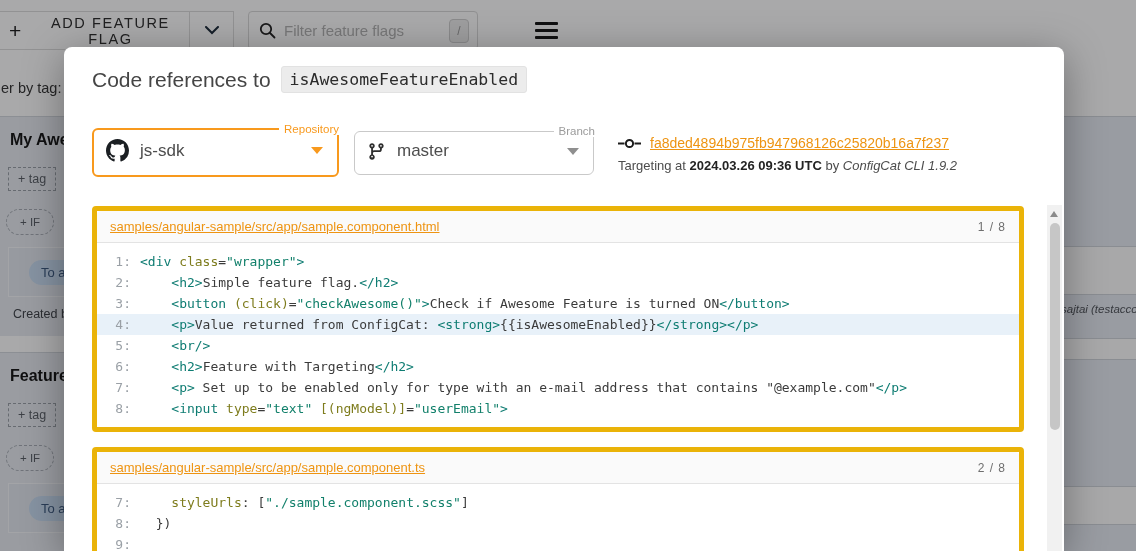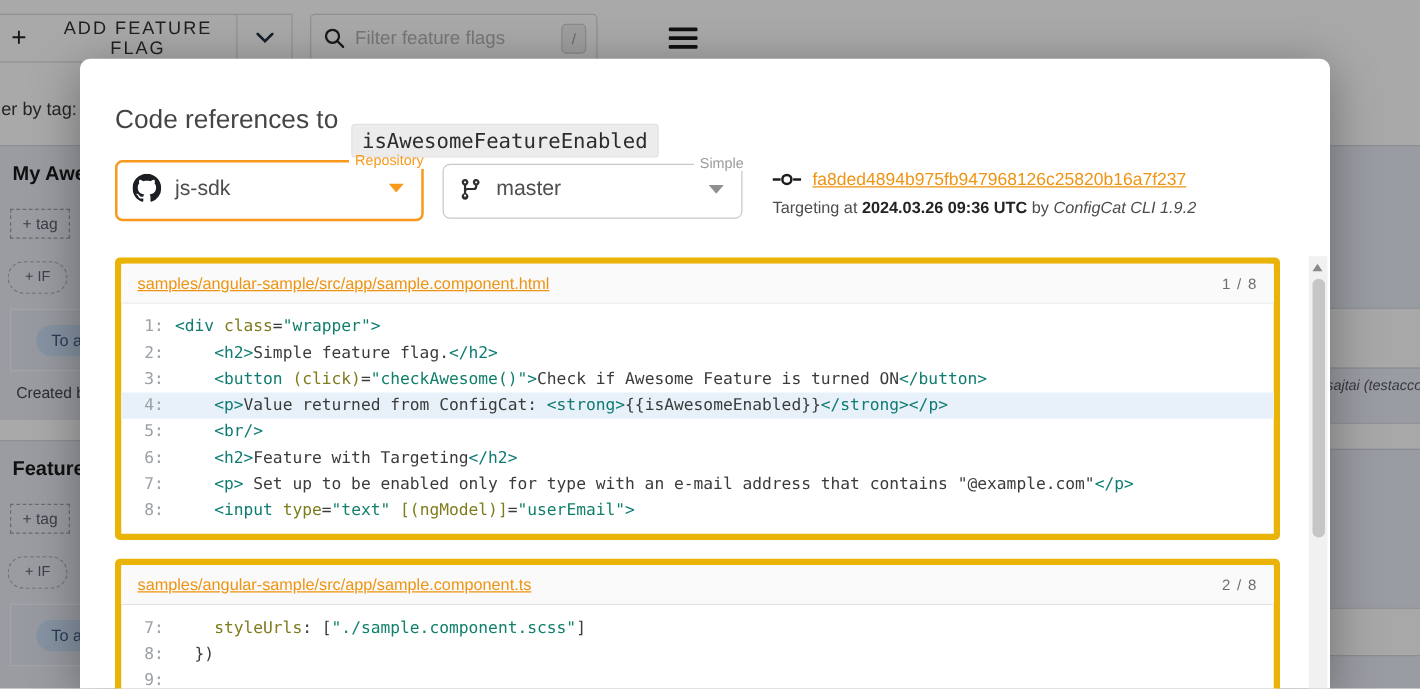--- a/index.html
+++ b/index.html
@@ -47,21 +47,21 @@
   .rs7 { top:524px; height:27px; background:#e6ebf3; }
   .row-owner { position:absolute; left:1061px; top:303px; font-size:11.5px; font-style:italic; color:#50545a; white-space:nowrap; }
 
   .dim { position:absolute; inset:0; background:rgba(10,10,12,0.35); }
 
   
   .modal { position:absolute; left:64px; top:47px; width:1000px; height:504px; background:#fff;
            border-radius:8px 8px 0 0; box-shadow:0 8px 40px rgba(0,0,0,.35); overflow:hidden; }
   .m-title { position:absolute; left:28px; top:19px; font-size:21px; font-weight:400; color:#454545; display:flex; align-items:center; gap:10px; }
   .flag-chip { font-family:"DejaVu Sans Mono", monospace; font-size:16.5px; color:#2c2c2c; background:#ececec;
-               border:1px solid #e2e2e2; border-radius:3px; padding:3px 8px;margin-top:33px; }
+               border:1px solid #e2e2e2; border-radius:3px; padding:3px 8px; }
 
   fieldset.sel { position:absolute; border-radius:6px; background:#fff; }
   fieldset.sel legend { font-size:11.5px; padding:0 5px; margin-left:7px;text-align:right; }
   .fs-repo { left:28px; top:76px; width:247px; height:54px; border:2px solid var(--accent); }
   .fs-repo legend { color:var(--accent); }
   .fs-branch { left:290px; top:78px; width:240px; height:50px; border:1px solid #c9c9c9; }
   .fs-branch legend { color:#9b9b9b; }
   .sel-row { display:flex; align-items:center; gap:11px; padding:4px 14px 0 12px; cursor:pointer; }
   .sel-row .val { flex:1; font-size:17px; color:#4e4e4e; }
   .caret { width:0; height:0; border-left:6px solid transparent; border-right:6px solid transparent; }
@@ -175,21 +175,21 @@
       <div class="sel-row">
         <svg width="23" height="23" viewBox="0 0 16 16" fill="#1b1f23">
             <path d="M8 0C3.58 0 0 3.58 0 8c0 3.54 2.29 6.53 5.47 7.59.4.07.55-.17.55-.38 0-.19-.01-.82-.01-1.49-2.01.37-2.53-.49-2.69-.94-.09-.23-.48-.94-.82-1.13-.28-.15-.68-.52-.01-.53.63-.01 1.08.58 1.23.82.72 1.21 1.87.87 2.33.66.07-.52.28-.87.51-1.07-1.78-.2-3.64-.89-3.64-3.95 0-.87.31-1.59.82-2.15-.08-.2-.36-1.02.08-2.12 0 0 .67-.21 2.2.82.64-.18 1.32-.27 2-.27s1.36.09 2 .27c1.53-1.04 2.2-.82 2.2-.82.44 1.1.16 1.92.08 2.12.51.56.82 1.27.82 2.15 0 3.07-1.87 3.75-3.65 3.95.29.25.54.73.54 1.48 0 1.07-.01 1.93-.01 2.2 0 .21.15.46.55.38A8.012 8.012 0 0 0 16 8c0-4.42-3.58-8-8-8z"></path>
           </svg>
         <span class="val">js-sdk</span>
         <span class="caret caret-orange"></span>
       </div>
     </fieldset>
 
     <fieldset class="sel fs-branch">
-      <legend>Simple</legend>
+      <legend>Branch</legend>
       <div class="sel-row">
         <svg width="19" height="19" viewBox="0 0 16 16" fill="#2f2f2f">
             <path d="M11.75 2.5a.75.75 0 1 0 0 1.5.75.75 0 0 0 0-1.5Zm-2.25.75a2.25 2.25 0 1 1 3 2.122V6A2.5 2.5 0 0 1 10 8.5H6a1 1 0 0 0-1 1v1.128a2.251 2.251 0 1 1-1.5 0V5.372a2.25 2.25 0 1 1 1.5 0v1.836A2.493 2.493 0 0 1 6 7h4a1 1 0 0 0 1-1v-.628A2.25 2.25 0 0 1 9.5 3.25Zm-6 0a.75.75 0 1 0 1.5 0 .75.75 0 0 0-1.5 0Zm.75 8.25a.75.75 0 1 0 0 1.5.75.75 0 0 0 0-1.5Z"></path>
           </svg>
         <span class="val">master</span>
         <span class="caret caret-gray"></span>
       </div>
     </fieldset>
 
     <div class="commit">

